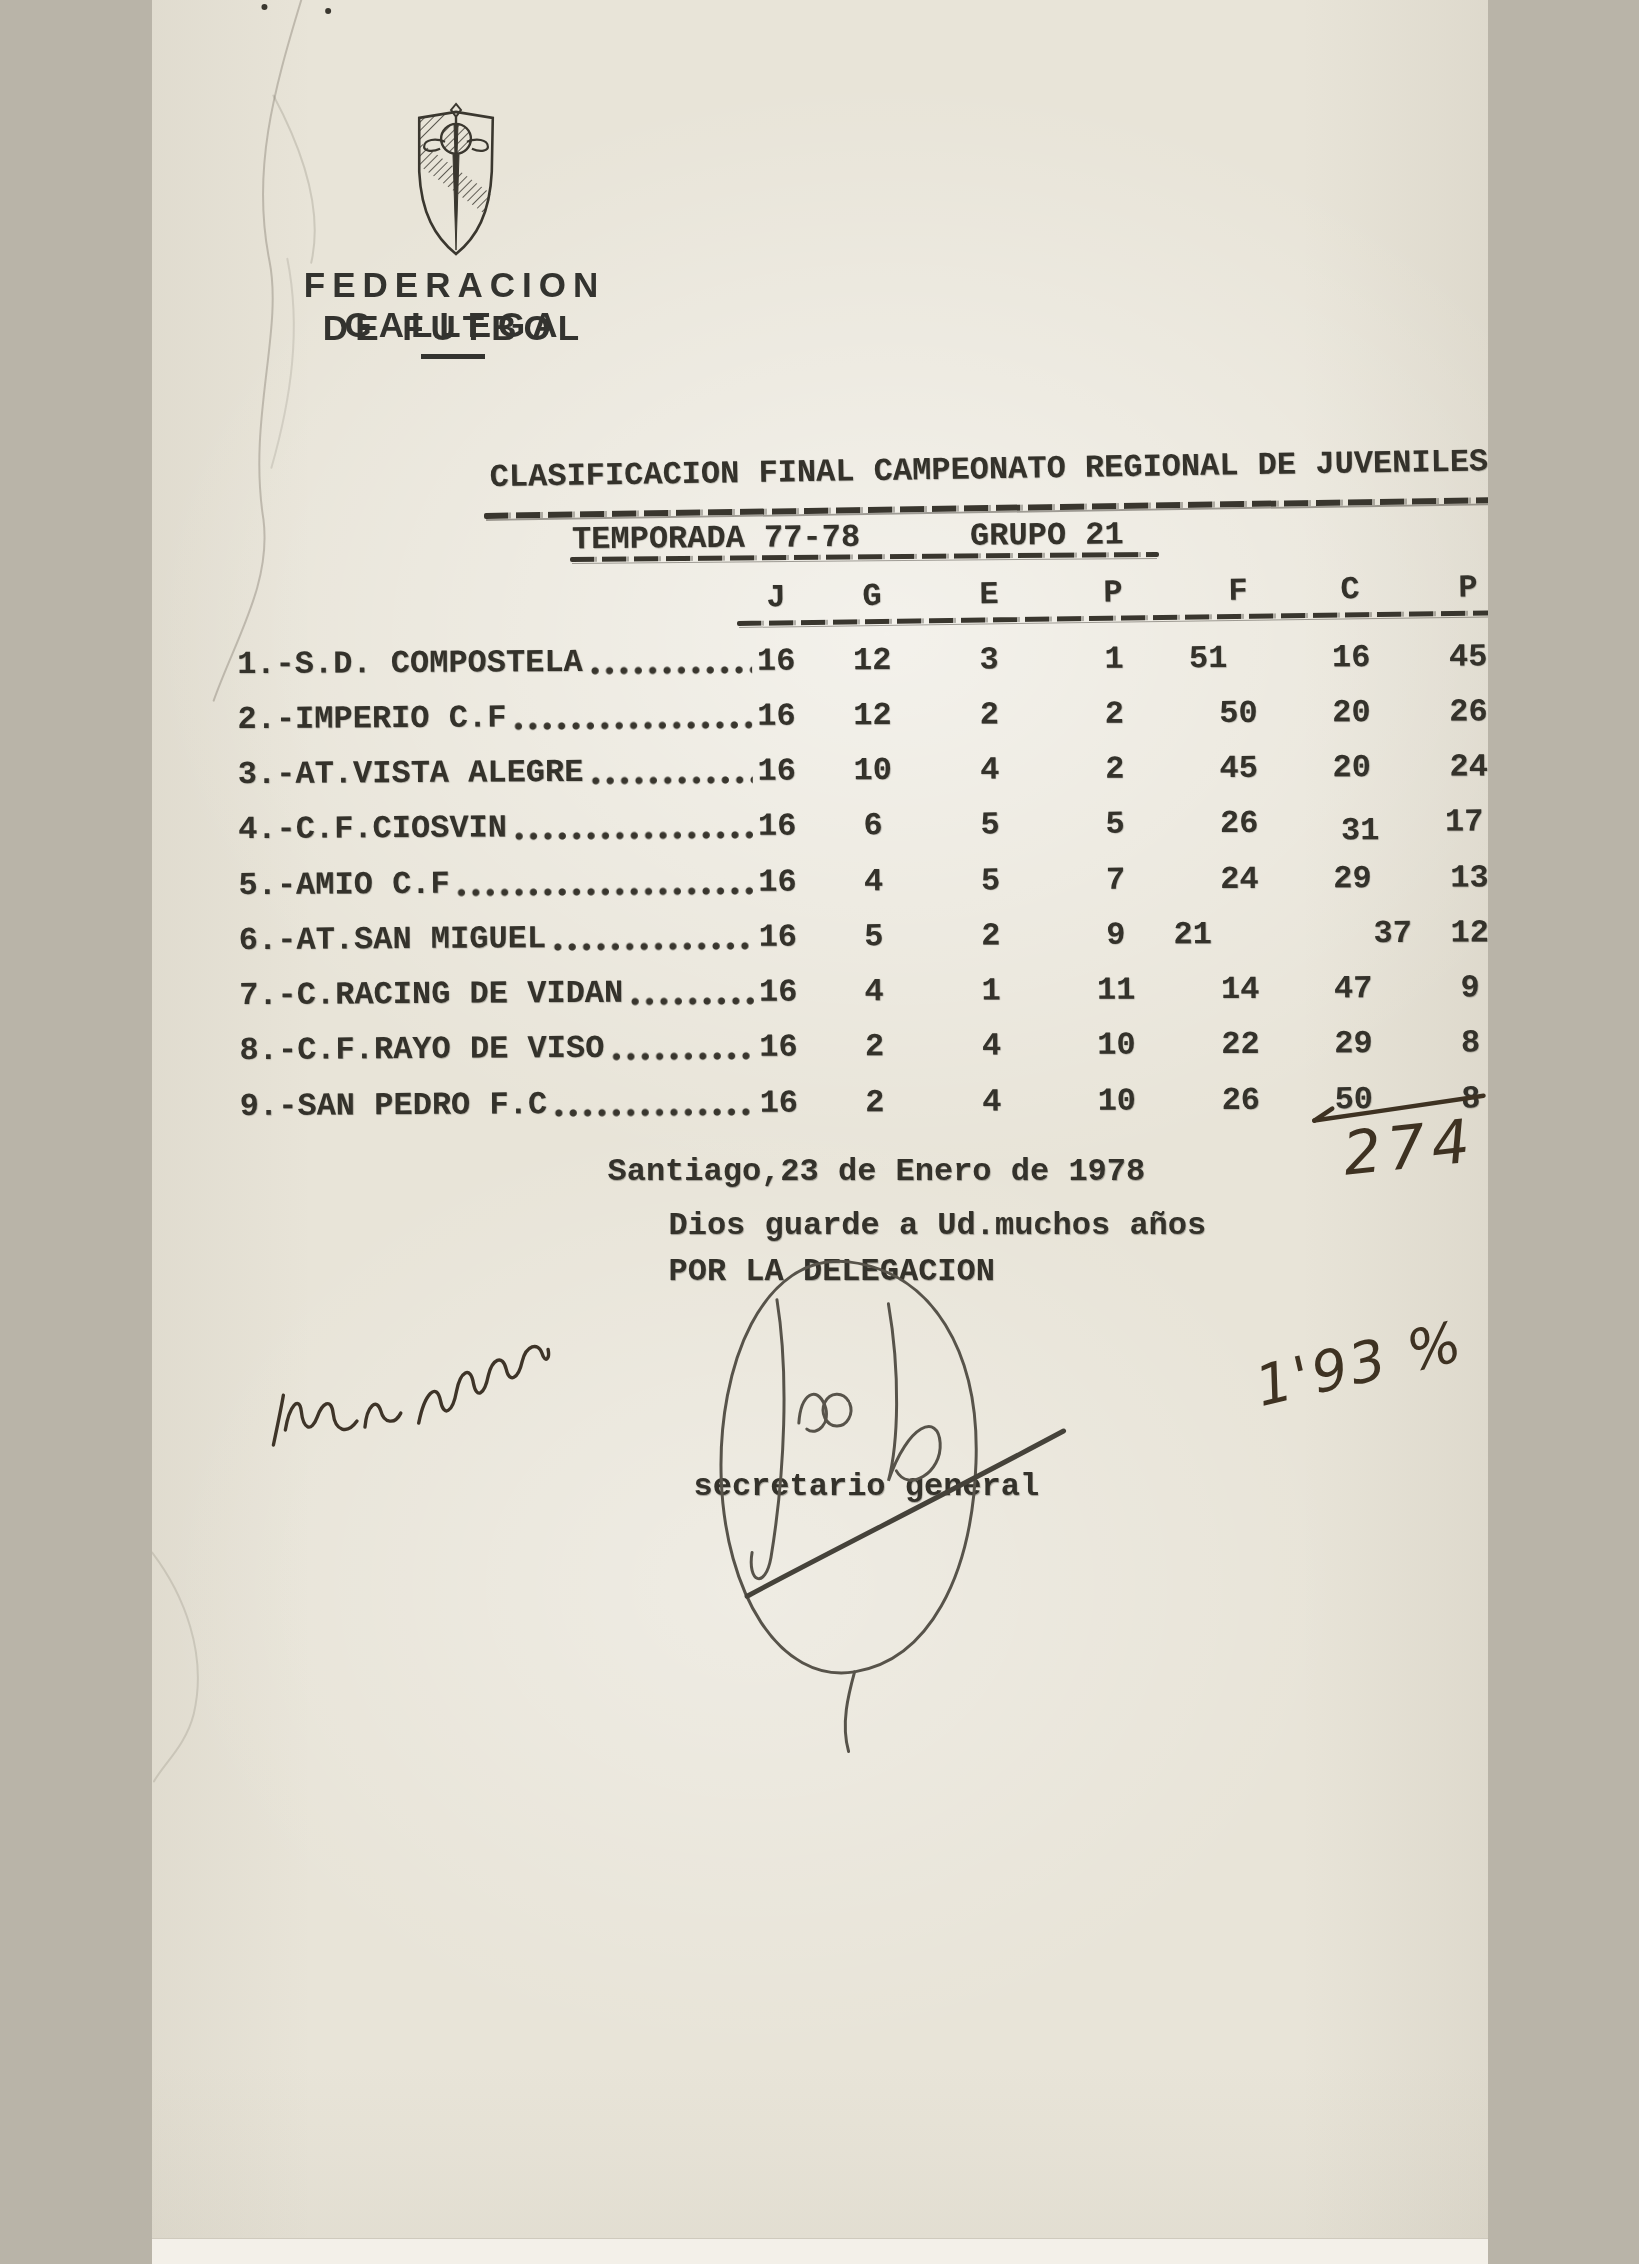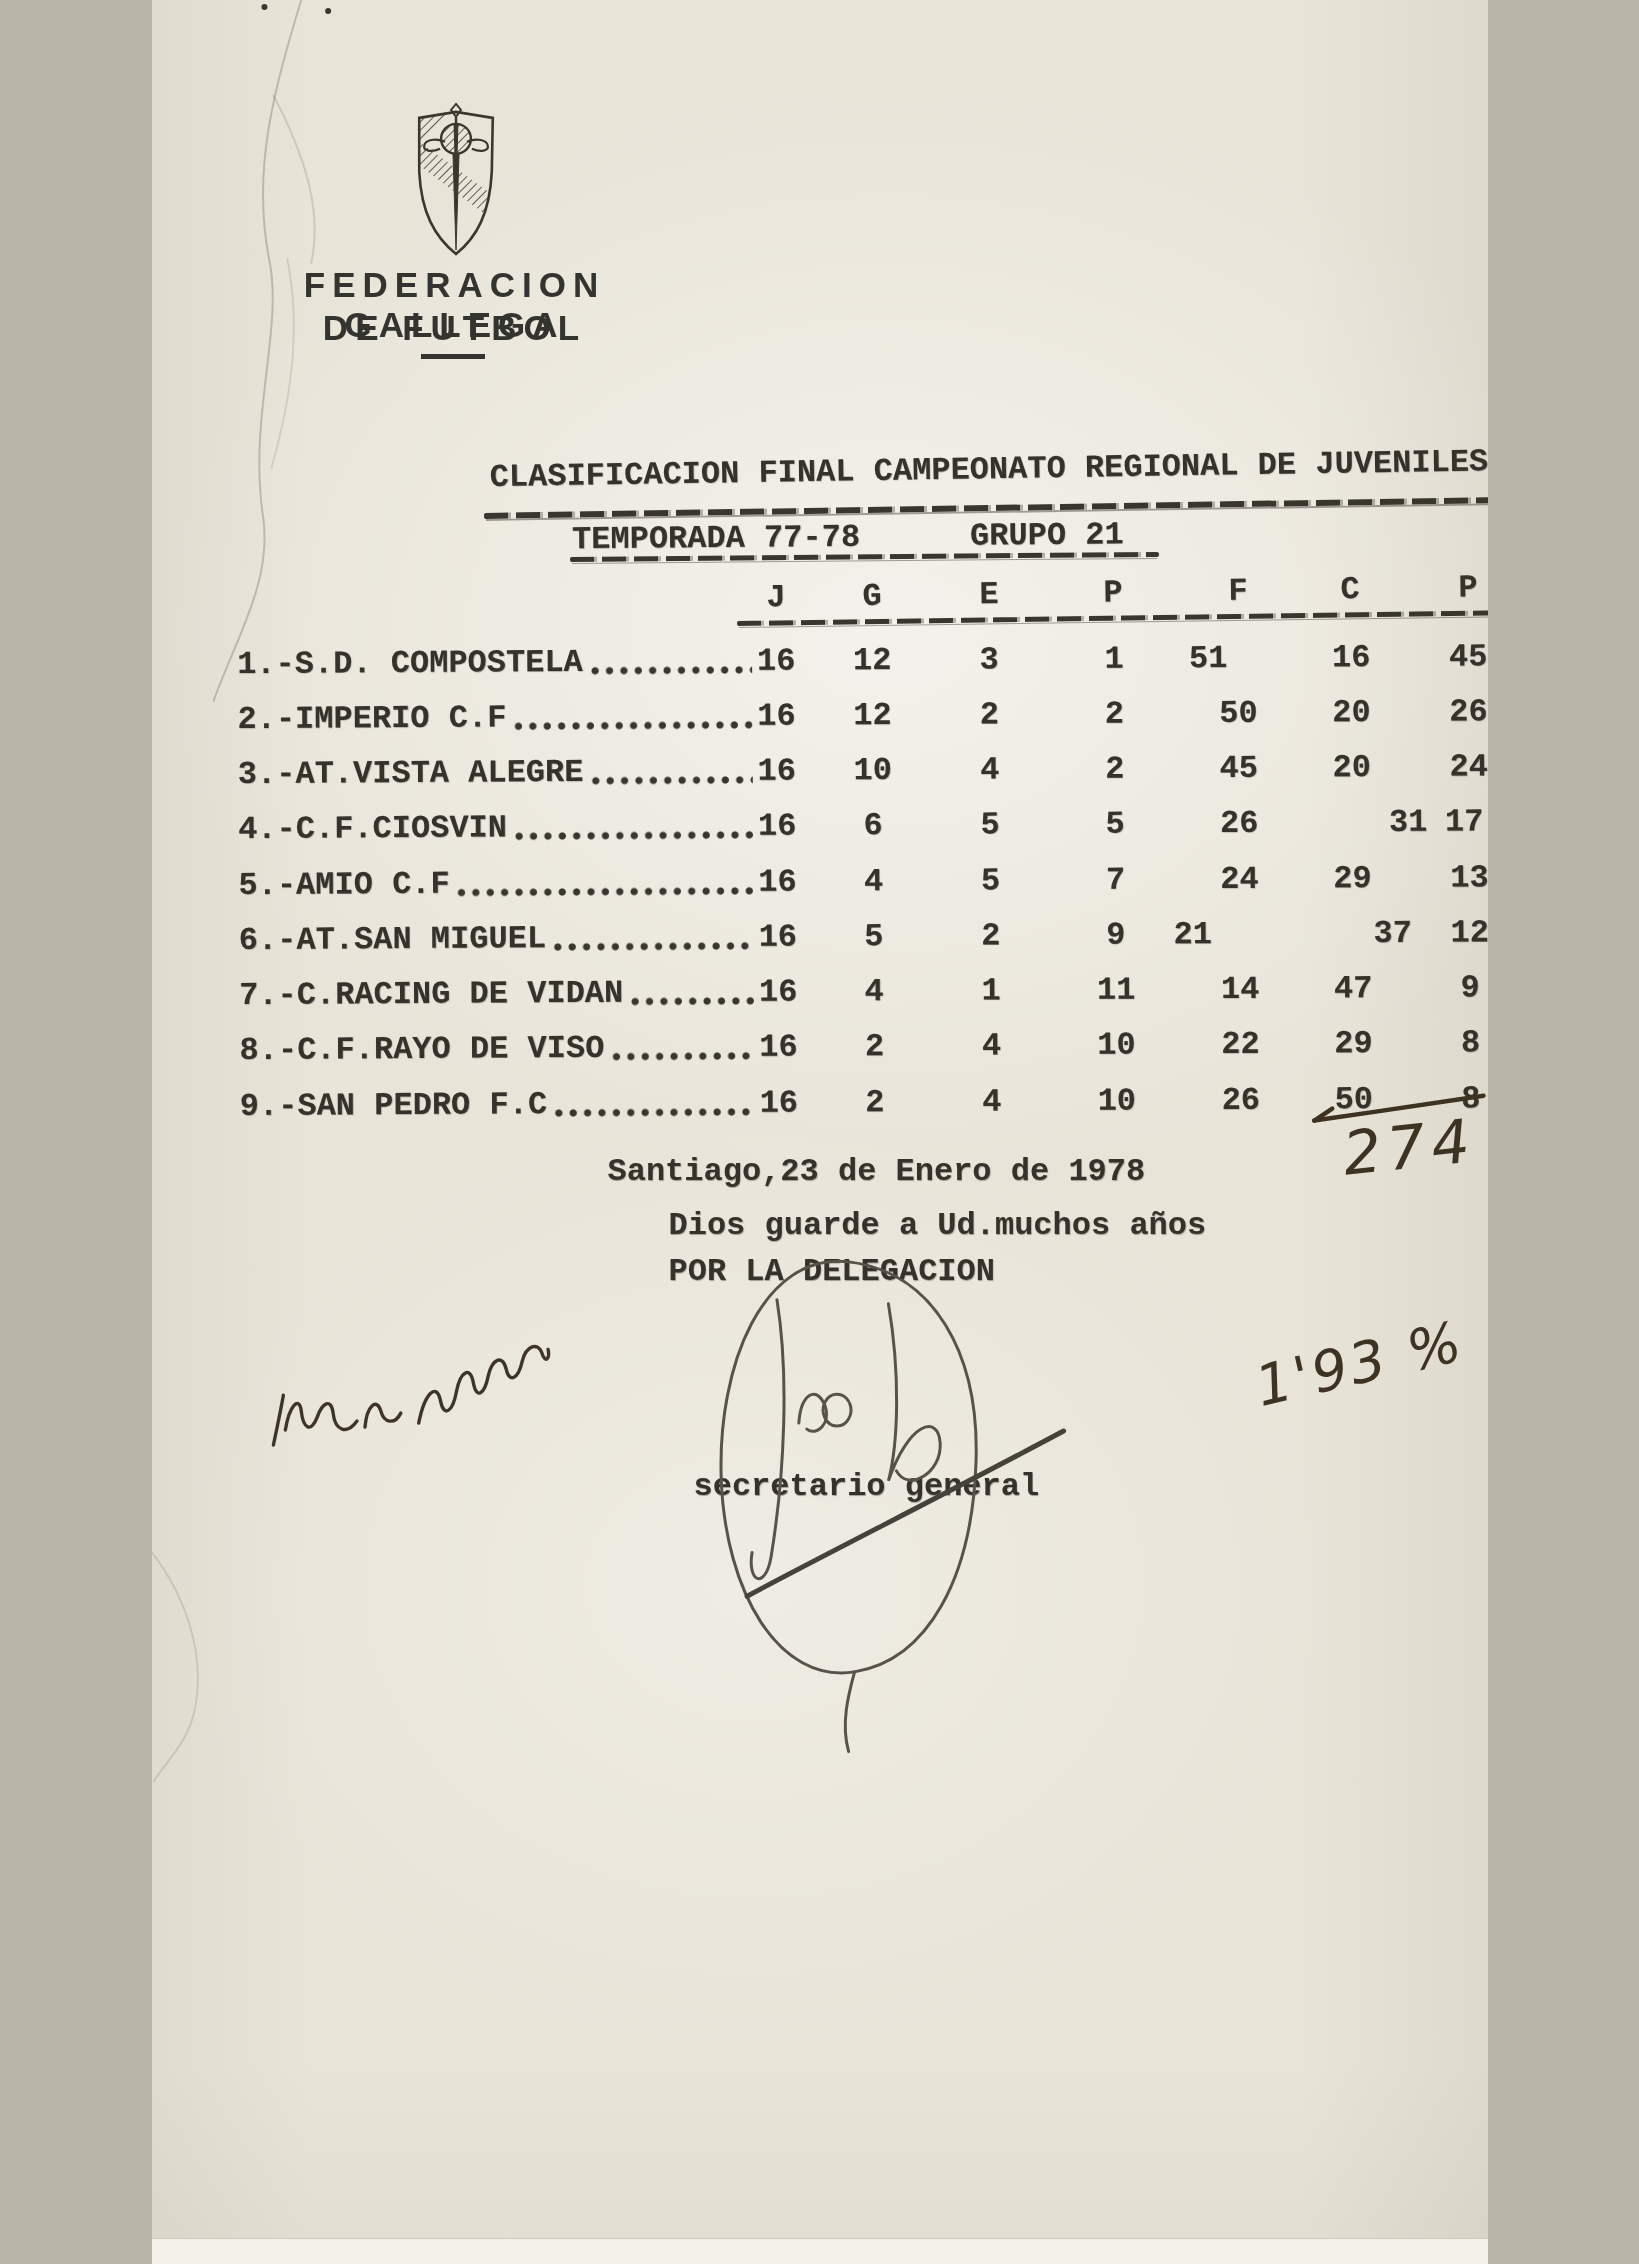--- a/index.html
+++ b/index.html
@@ -181,21 +181,21 @@
     <div class="row" style="top:165px;">
       <div class="label-wrap">
           <span class="typed team" style="position:static;">4.-C.F.CIOSVIN</span>
           <span class="leader"></span>
         </div>
       <span class="typed num" style="left:501px;">16</span>
       <span class="typed num" style="left:597px;">6</span>
       <span class="typed num" style="left:714px;">5</span>
       <span class="typed num" style="left:839px;">5</span>
       <span class="typed num" style="left:963px;">26</span>
-      <span class="typed num" style="left:1132px;">31</span>
+      <span class="typed num" style="left:1084px;margin-top:8px;">31</span>
       <span class="typed num" style="left:1188px;text-align:center;">17</span>
     </div>
 
     <div class="row" style="top:221px;">
       <div class="label-wrap">
           <span class="typed team" style="position:static;">5.-AMIO C.F</span>
           <span class="leader"></span>
         </div>
       <span class="typed num" style="left:501px;">16</span>
       <span class="typed num" style="left:597px;">4</span>

